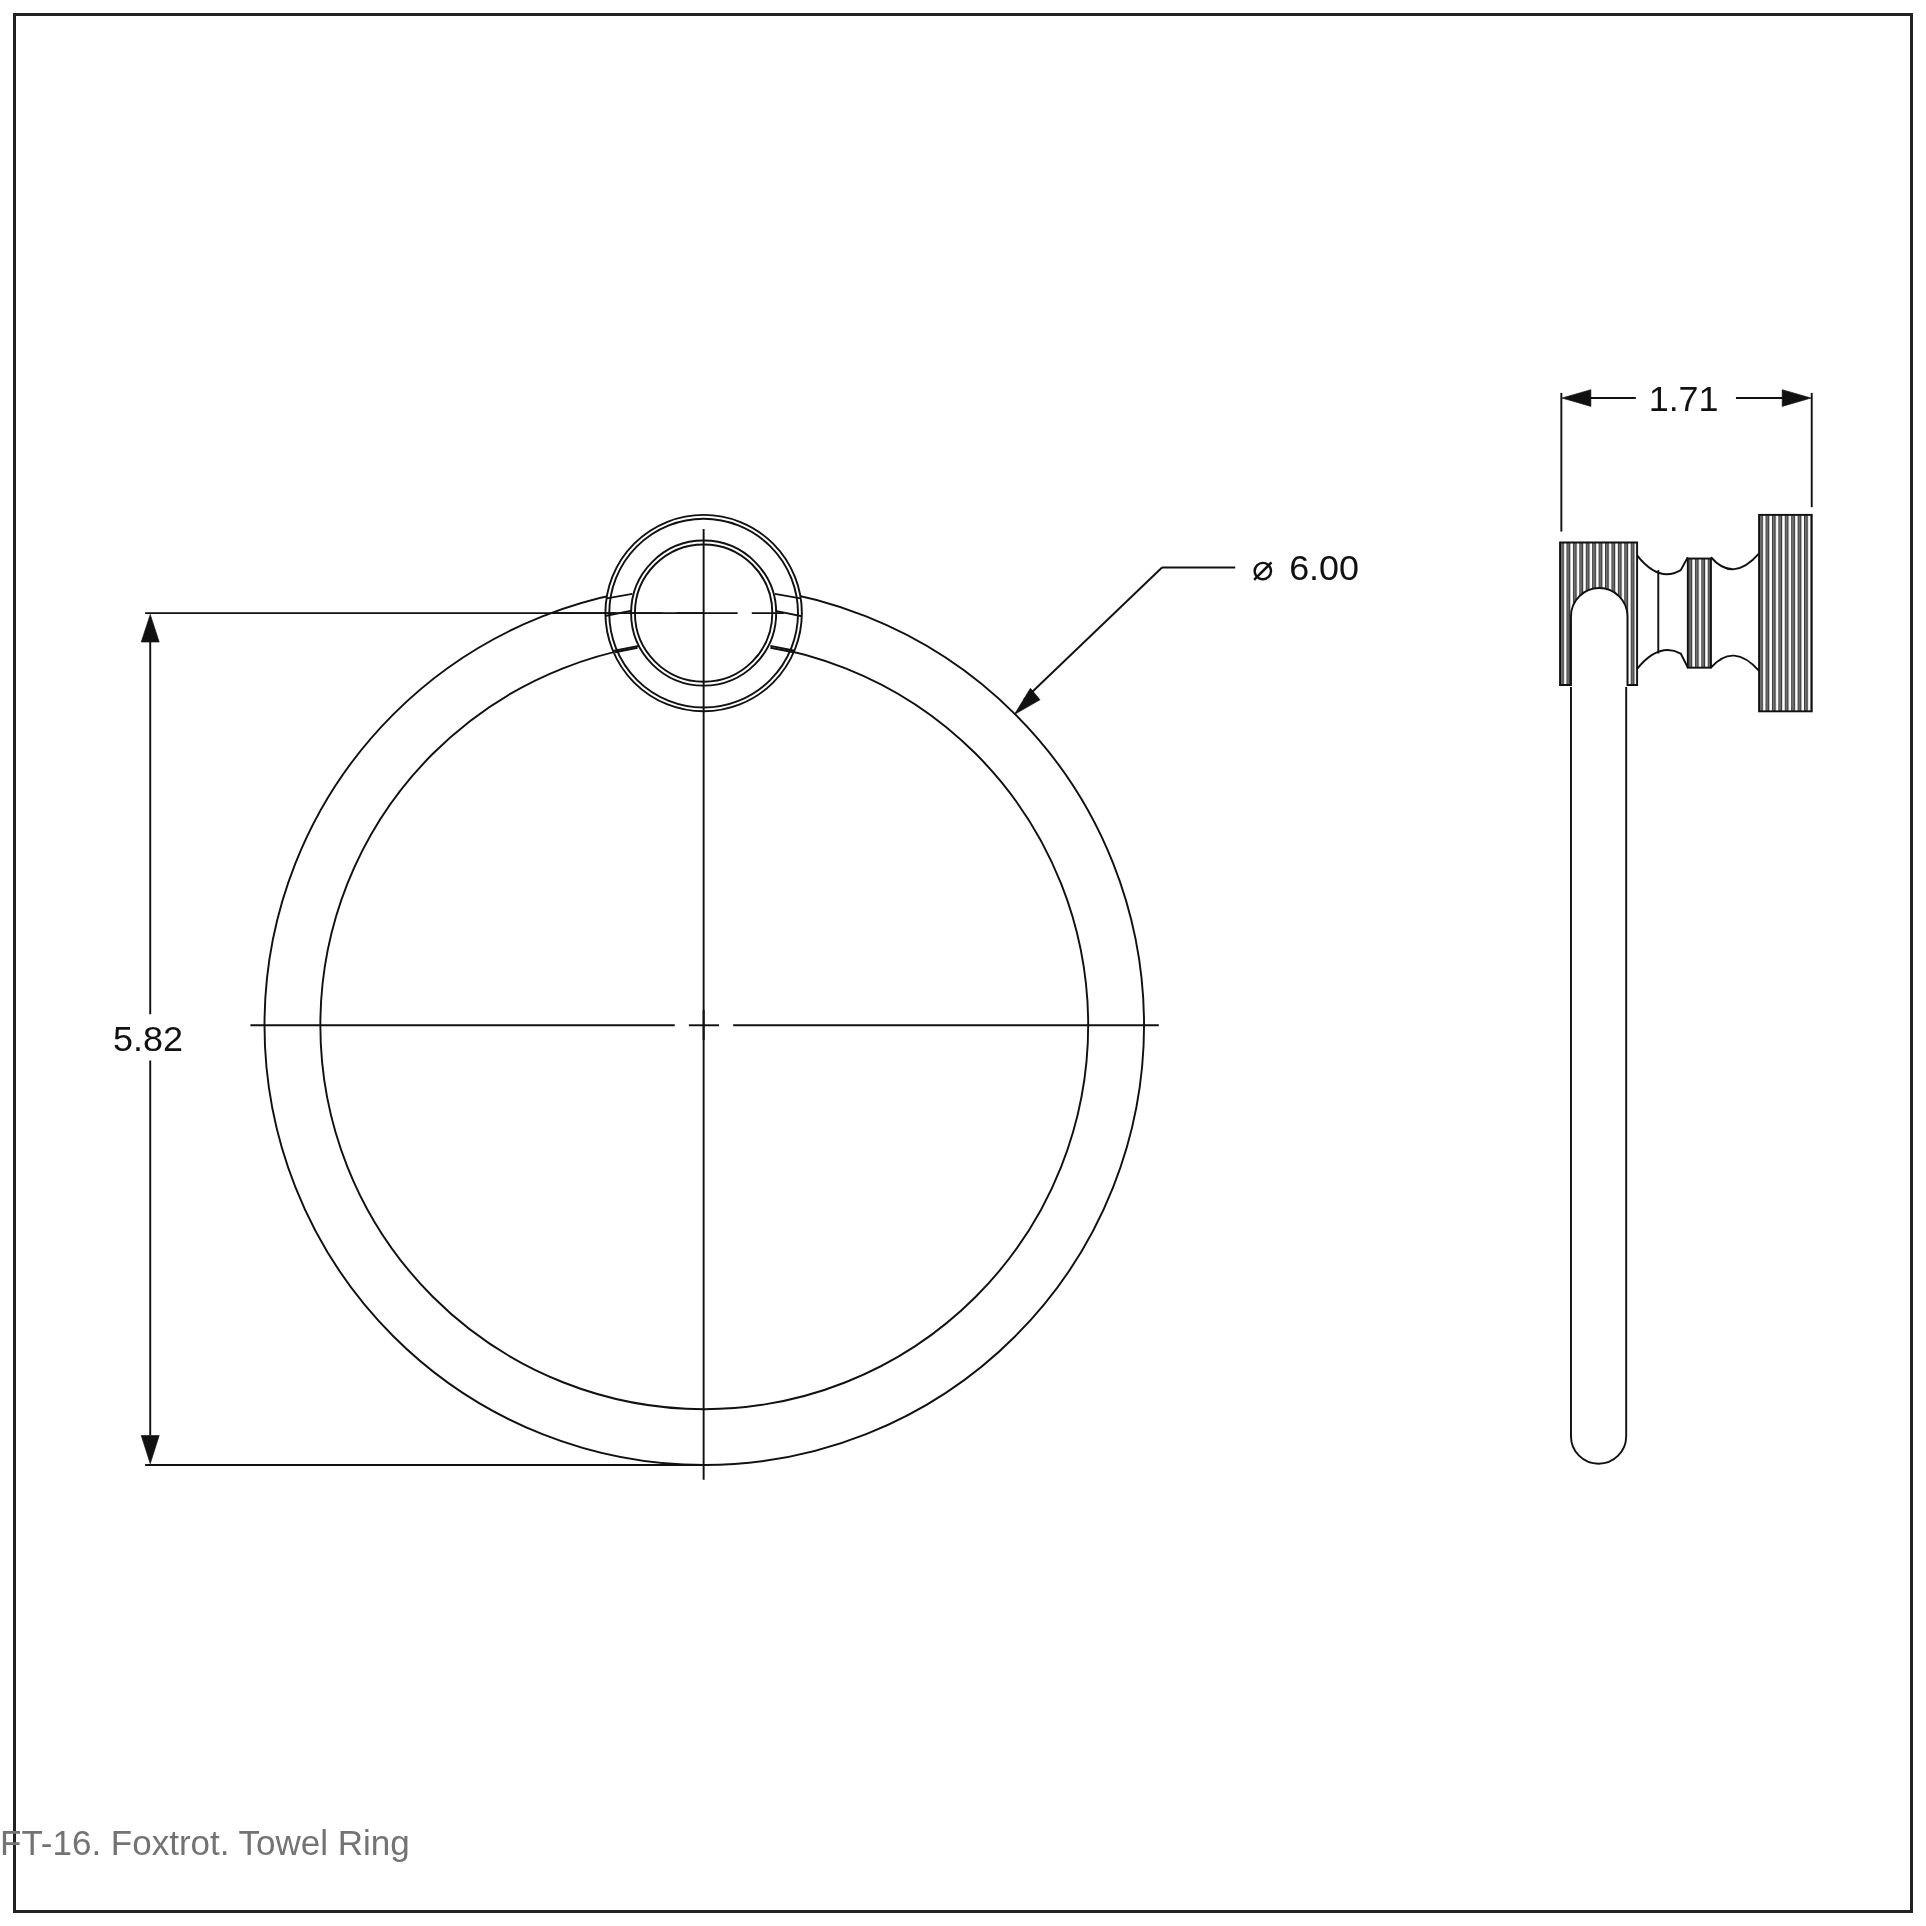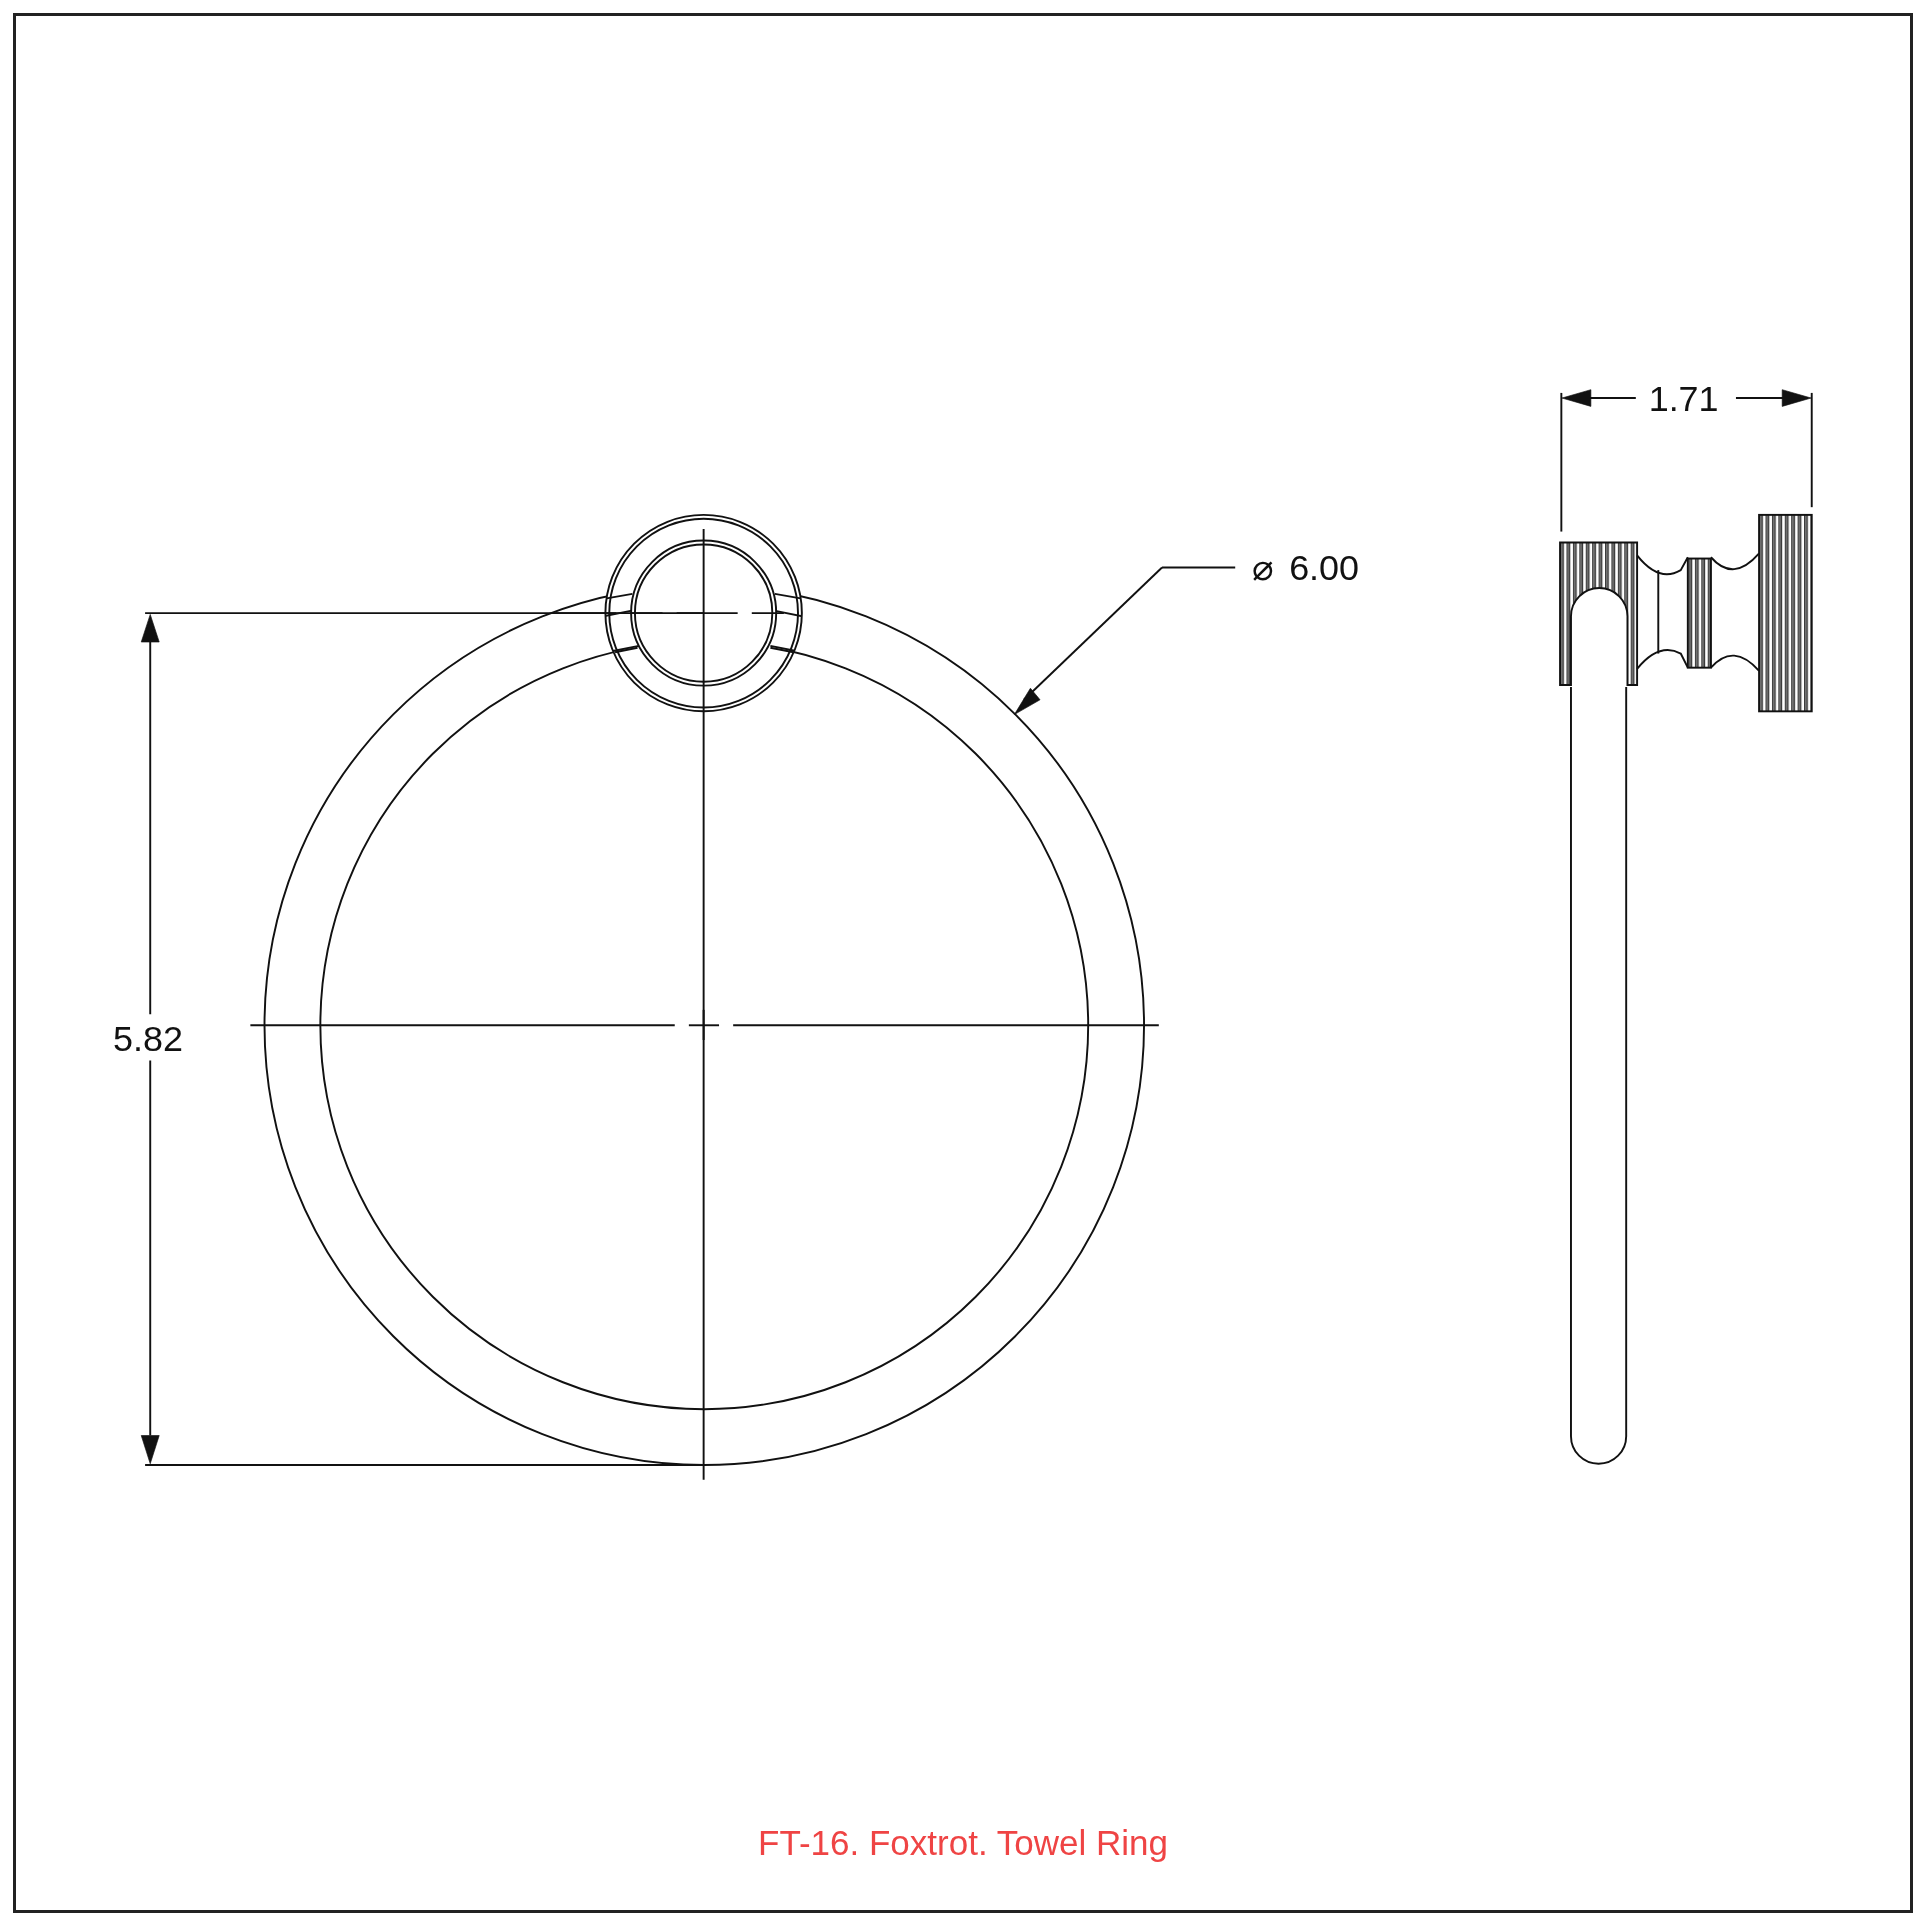--- a/index.html
+++ b/index.html
@@ -1,19 +1,19 @@
 <!DOCTYPE html>
 <html style="font-size:10.3px"><head>
 <meta charset="utf-8">
 <style>
   html, body { margin:0; padding:0; background:#ffffff; }
   body { width:1926px; height:1926px; position:relative; overflow:hidden; font-family:"Liberation Sans", sans-serif; }
   #drawing { position:absolute; left:0; top:0; width:1926px; height:1926px; }
   .dim-text { font-family:"Liberation Sans", sans-serif; font-size:56px; fill:#111; }
-  .caption { position:absolute; left:0; width:1926px; top:1823px; text-align:center; font-size:35px; color:#ef4444; font-family:"Liberation Sans", sans-serif; }
+  .caption { position:absolute; left:0; width:1926px; top:1823px; font-size:35px; color:#737373; font-family:"Liberation Sans", sans-serif; }
   .frame { position:absolute; left:13px; top:13px; width:1894px; height:1894px; border:3.2px solid #222; box-sizing:content-box; }
 </style>
 </head>
 <body>
 
 <div class="frame"></div>
 
 <svg id="drawing" viewBox="0 0 3000 3000" xmlns="http://www.w3.org/2000/svg">
   <defs>
     <pattern id="knurl" patternUnits="userSpaceOnUse" width="10" height="10">

